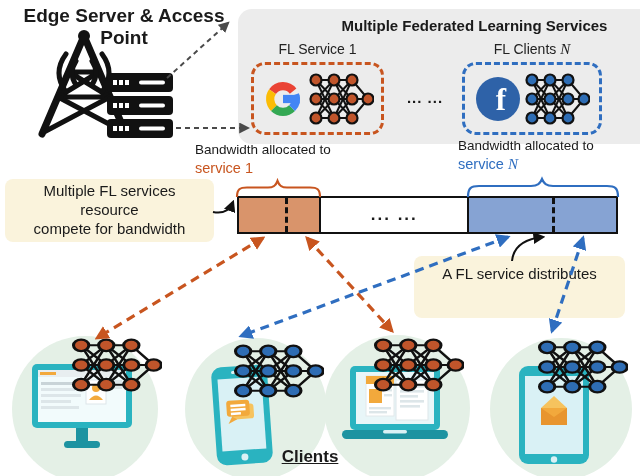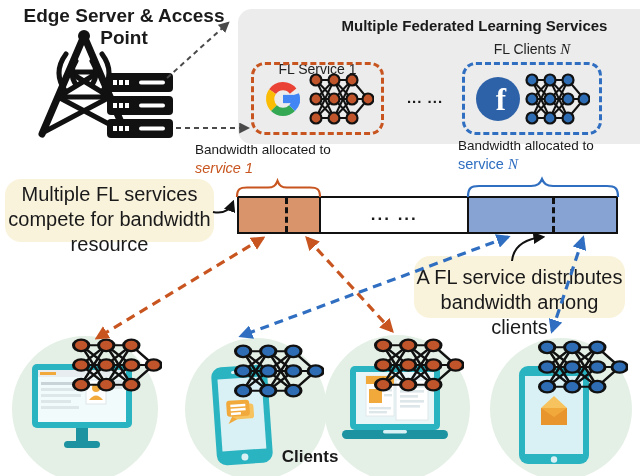--- a/index.html
+++ b/index.html
@@ -13,54 +13,54 @@
     width:640px;height:476px;position:relative;overflow:hidden;background:#ffffff;
     font-family:"Liberation Sans",sans-serif;color:#1a1a1a;
   }
   .abs{position:absolute;}
 
   #edge-title{left:8px;top:5px;width:232px;font-size:19px;font-weight:bold;text-align:center;}
 
   #services-box{left:238px;top:9px;width:473px;height:135px;background:var(--c-box_bg);border-radius:14px;}
   #services-title{left:0;top:8px;width:100%;font-size:15px;font-weight:bold;text-align:center;}
   .fl-label{top:32px;font-size:14px;text-align:center;color:#222;}
-  #fl1-label{left:13px;width:133px;margin-top:20px;}
+  #fl1-label{left:13px;width:133px;}
   #fln-label{left:224px;width:140px;}
   .sym-n{font-family:"Liberation Serif",serif;font-style:italic;font-size:15px;}
   .svc{top:53px;height:73px;border-radius:14px;display:flex;align-items:center;justify-content:center;gap:3px;box-sizing:border-box;}
   #svc1{left:13px;width:133px;border:3px dashed var(--c-orange);}
   #svcn{left:224px;width:140px;border:3px dashed var(--c-blue);}
   #svc-dots{left:150px;top:80px;width:74px;text-align:center;font-weight:bold;font-size:15px;letter-spacing:1px;}
 
   .bw-label{font-size:13.5px;text-align:left;line-height:1.3;}
   #bw-left{left:195px;top:141px;width:170px;}
   #bw-right{left:458px;top:137px;width:175px;}
-  .bw-l2-orange{color:var(--c-orange);font-size:14.5px;font-style:italic;}
+  .bw-l2-orange{color:var(--c-orange);font-size:14.5px;}
   .bw-l2-blue{color:var(--c-blue);font-size:14.5px;}
 
   #bar{left:237px;top:196px;width:381px;height:38px;box-sizing:border-box;border:2.5px solid var(--c-black);display:flex;background:#fff;}
   .seg{position:relative;height:100%;}
   #seg-orange{width:81px;background:var(--c-bar_orange);border-right:2.5px solid var(--c-black);}
   #seg-white{width:147px;background:#fff;display:flex;align-items:center;justify-content:center;font-weight:bold;font-size:17px;letter-spacing:2px;}
   #seg-blue{width:148px;background:var(--c-bar_blue);border-left:2.5px solid var(--c-black);}
   .dash-div{position:absolute;top:0;bottom:0;width:0;border-left:3px dashed var(--c-black);}
   #div1{left:46px;} #div2{left:83px;}
 
-  .note{background:var(--c-note_bg);border-radius:16px;font-size:20px;line-height:1.25;text-align:center;z-index:5;}
+  .note{background:var(--c-note_bg);border-radius:8px;font-size:15px;line-height:1.25;text-align:center;z-index:5;}
   #note-left{left:5px;top:179px;width:209px;height:63px;padding-top:3px;box-sizing:border-box;}
   #note-right{left:414px;top:256px;width:211px;height:62px;padding-top:9px;box-sizing:border-box;}
   .note-line{display:block;}
 
   .client-circle{background:var(--c-circle_bg);border-radius:50%;}
   #circle-1{left:12px;top:336px;width:146px;height:146px;}
   #circle-2{left:185px;top:338px;width:142px;height:142px;}
   #circle-3{left:324px;top:335px;width:146px;height:146px;}
   #circle-4{left:490px;top:338px;width:142px;height:142px;}
 
-  #clients-label{left:258px;top:447px;width:104px;text-align:center;font-size:17px;font-weight:bold;}
+  #clients-label{left:258px;top:447px;width:104px;text-align:center;font-size:17px;font-weight:bold;text-decoration:underline;}
 
   #overlay{left:0;top:0;width:640px;height:476px;z-index:20;pointer-events:none;}
   #symdefs{position:absolute;width:0;height:0;overflow:hidden;}
   .rot-phone{transform:rotate(-4deg);}
 </style>
 </head>
 <body>
 
 <svg id="symdefs" aria-hidden="true">
   <defs>
@@ -180,26 +180,25 @@
   <div class="seg" id="seg-white">
     <span>... ...</span>
   </div>
   <div class="seg" id="seg-blue">
     <div class="dash-div" id="div2"></div>
   </div>
 </div>
 
 <div class="abs note" id="note-left">
   <span class="note-line">Multiple FL services</span>
+  <span class="note-line">resource</span>
   <span class="note-line">compete for bandwidth</span>
-  <span class="note-line">resource</span>
 </div>
 <div class="abs note" id="note-right">
   <span class="note-line">A FL service distributes</span>
-  <span class="note-line">bandwidth among clients</span>
 </div>
 
 <div class="abs client-circle" id="circle-1">
   <svg class="abs" style="left:16px;top:28px;" width="112" height="92" viewBox="0 0 112 92">
     <rect x="4" y="0" width="100" height="64" rx="5" fill="var(--c-teal,#2ab3c0)"></rect>
     <rect x="10" y="6" width="88" height="52" fill="#f2fbfc"></rect>
     <rect x="10" y="6" width="88" height="7" fill="#e8eef0"></rect>
     <rect x="12" y="8" width="16" height="3" fill="var(--c-accent_orange,#f2a93c)"></rect>
     <rect x="13" y="18" width="40" height="3" fill="#c9d4d8"></rect>
     <rect x="13" y="24" width="34" height="3" fill="#dde6e9"></rect>

